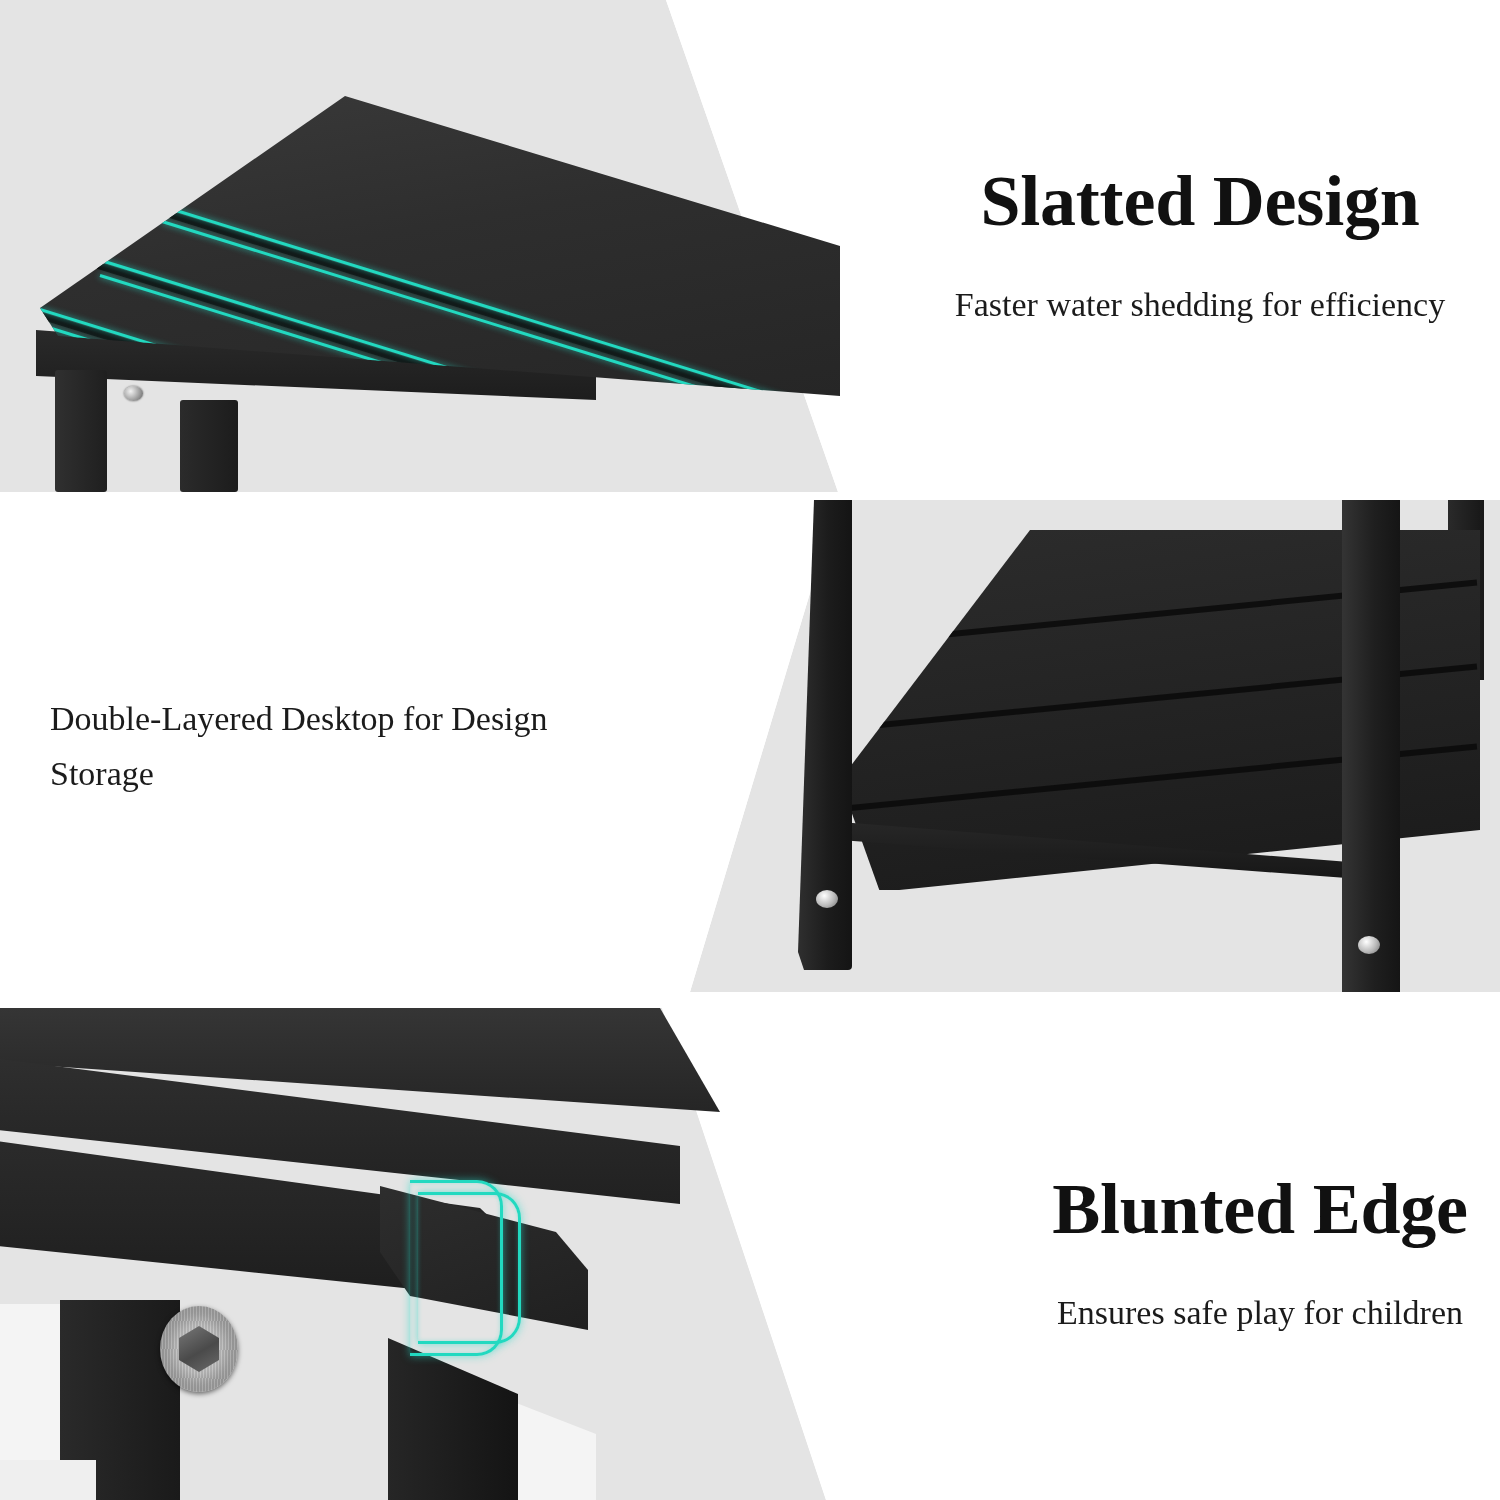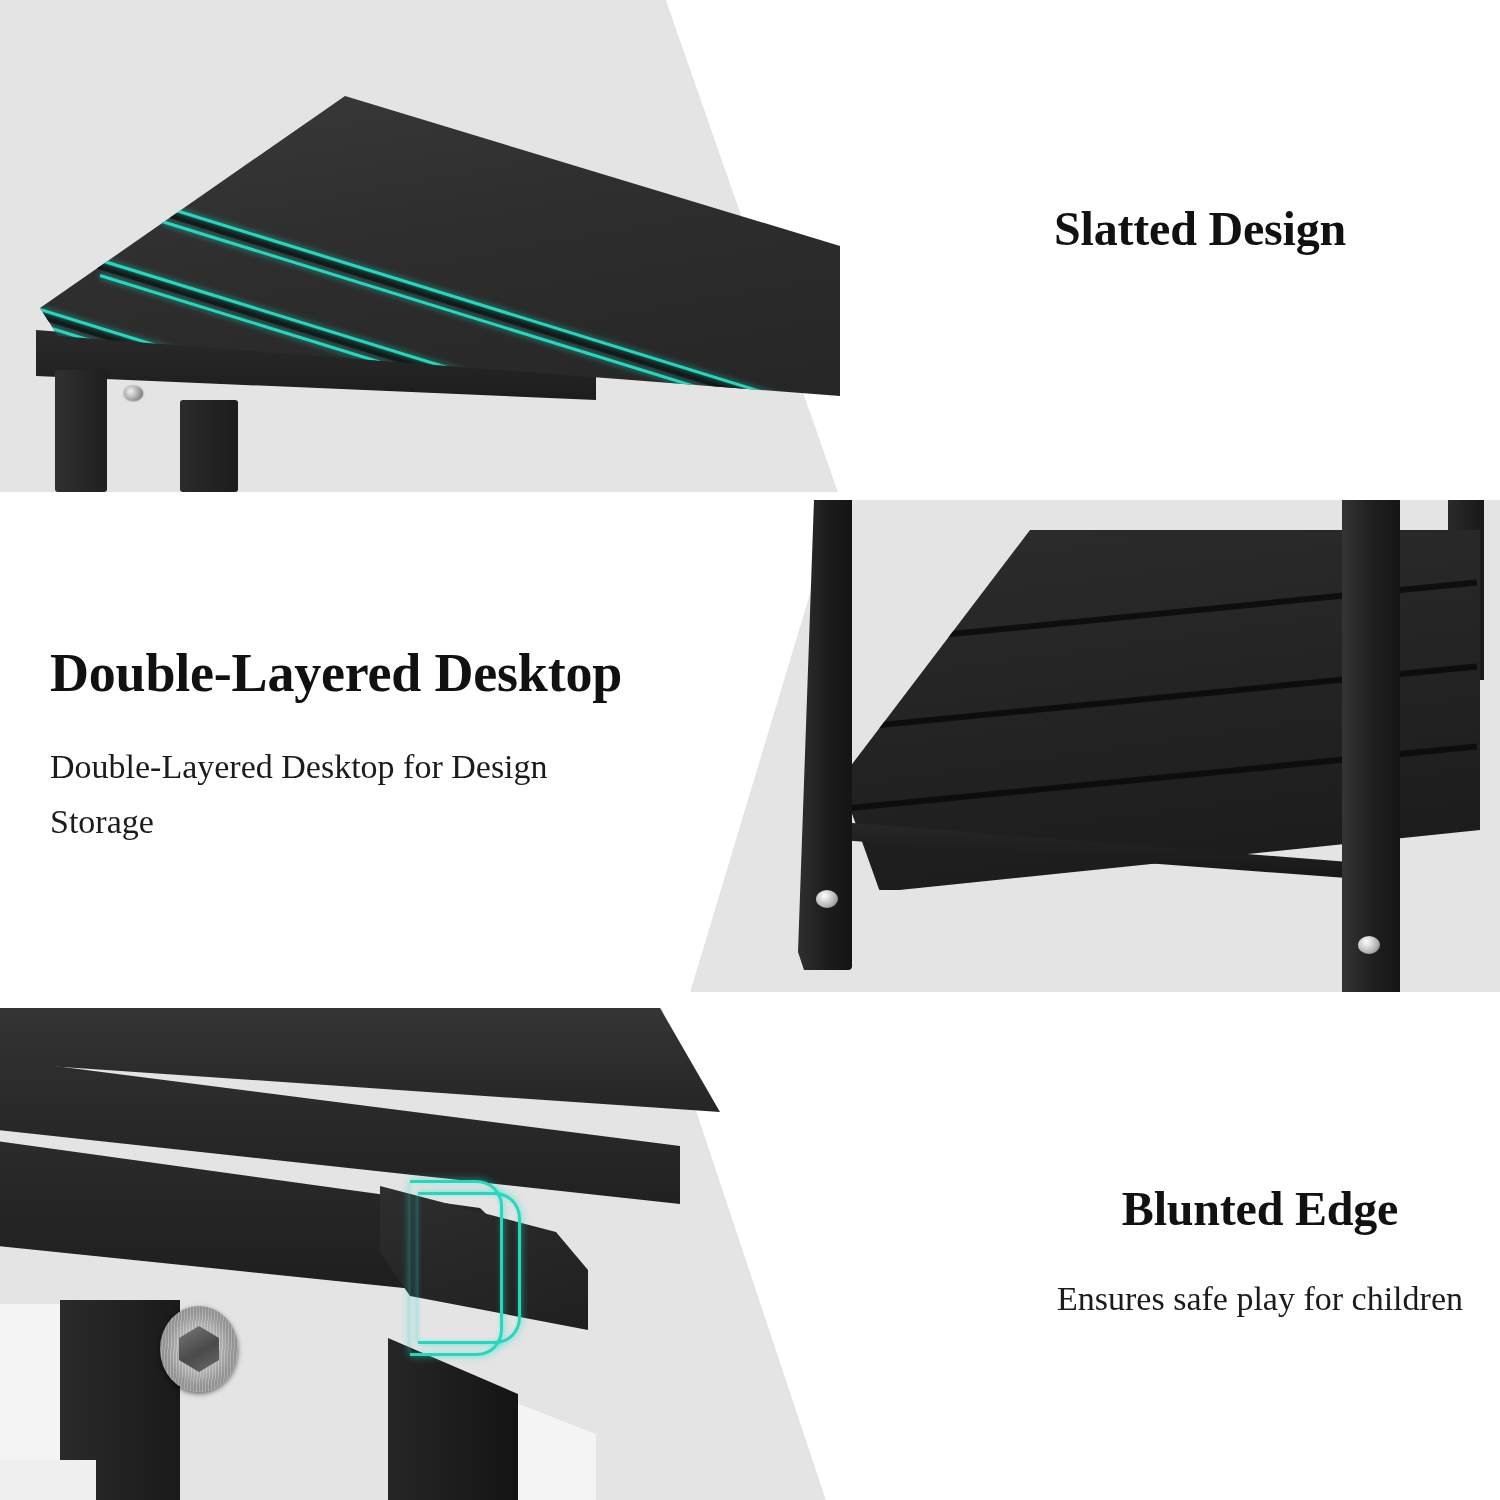--- a/index.html
+++ b/index.html
@@ -12,21 +12,21 @@
   }
   .board{position:absolute;inset:0;width:1500px;height:1500px;background:#fff;}
 
   
   .panel{position:absolute;overflow:hidden;background:#ffffff;}
   .imgpane{position:absolute;overflow:hidden;background:#ffffff;}
   .txtpane{position:absolute;display:flex;flex-direction:column;justify-content:center;}
 
   .heading{
     font-weight:bold;
-    font-size:48px;
+    font-size:72px;
     line-height:1.14;
     color:#111111;
     letter-spacing:-0.2px;
     margin:0 0 34px 0;
   }
   .body-copy{
     font-weight:normal;
     font-size:34px;
     line-height:1.62;
     color:#1b1b1b;
@@ -247,24 +247,24 @@
       <div class="slat-line" style="left:60px;top:178px;width:740px;transform:rotate(17.2deg);"></div>
 
       <div class="slat-dark" style="left:0px;top:216px;width:770px;transform:rotate(17.2deg);"></div>
       <div class="slat-line" style="left:0px;top:212px;width:770px;transform:rotate(17.2deg);"></div>
       <div class="slat-line" style="left:2px;top:228px;width:770px;transform:rotate(17.2deg);"></div>
     </div>
   </div>
 
   <div class="panel txtpane ctr" id="t1">
     <h2 class="heading">Slatted Design</h2>
+    <p class="body-copy">Faster water shedding for efficiency</p>
   </div>
 
   <div class="panel txtpane lft" id="t2">
-    <h2 class="heading" style="font-size:54px;">Double-Layered Desktop</h2>
     <p class="body-copy">Double-Layered Desktop for Design Storage</p>
   </div>
 
   <div class="panel imgpane" id="p3">
     <div class="bg-gray"></div>
     <div class="bg-white-wedge"></div>
 
     <div class="legFar"></div>
 
     <div class="shelf">

